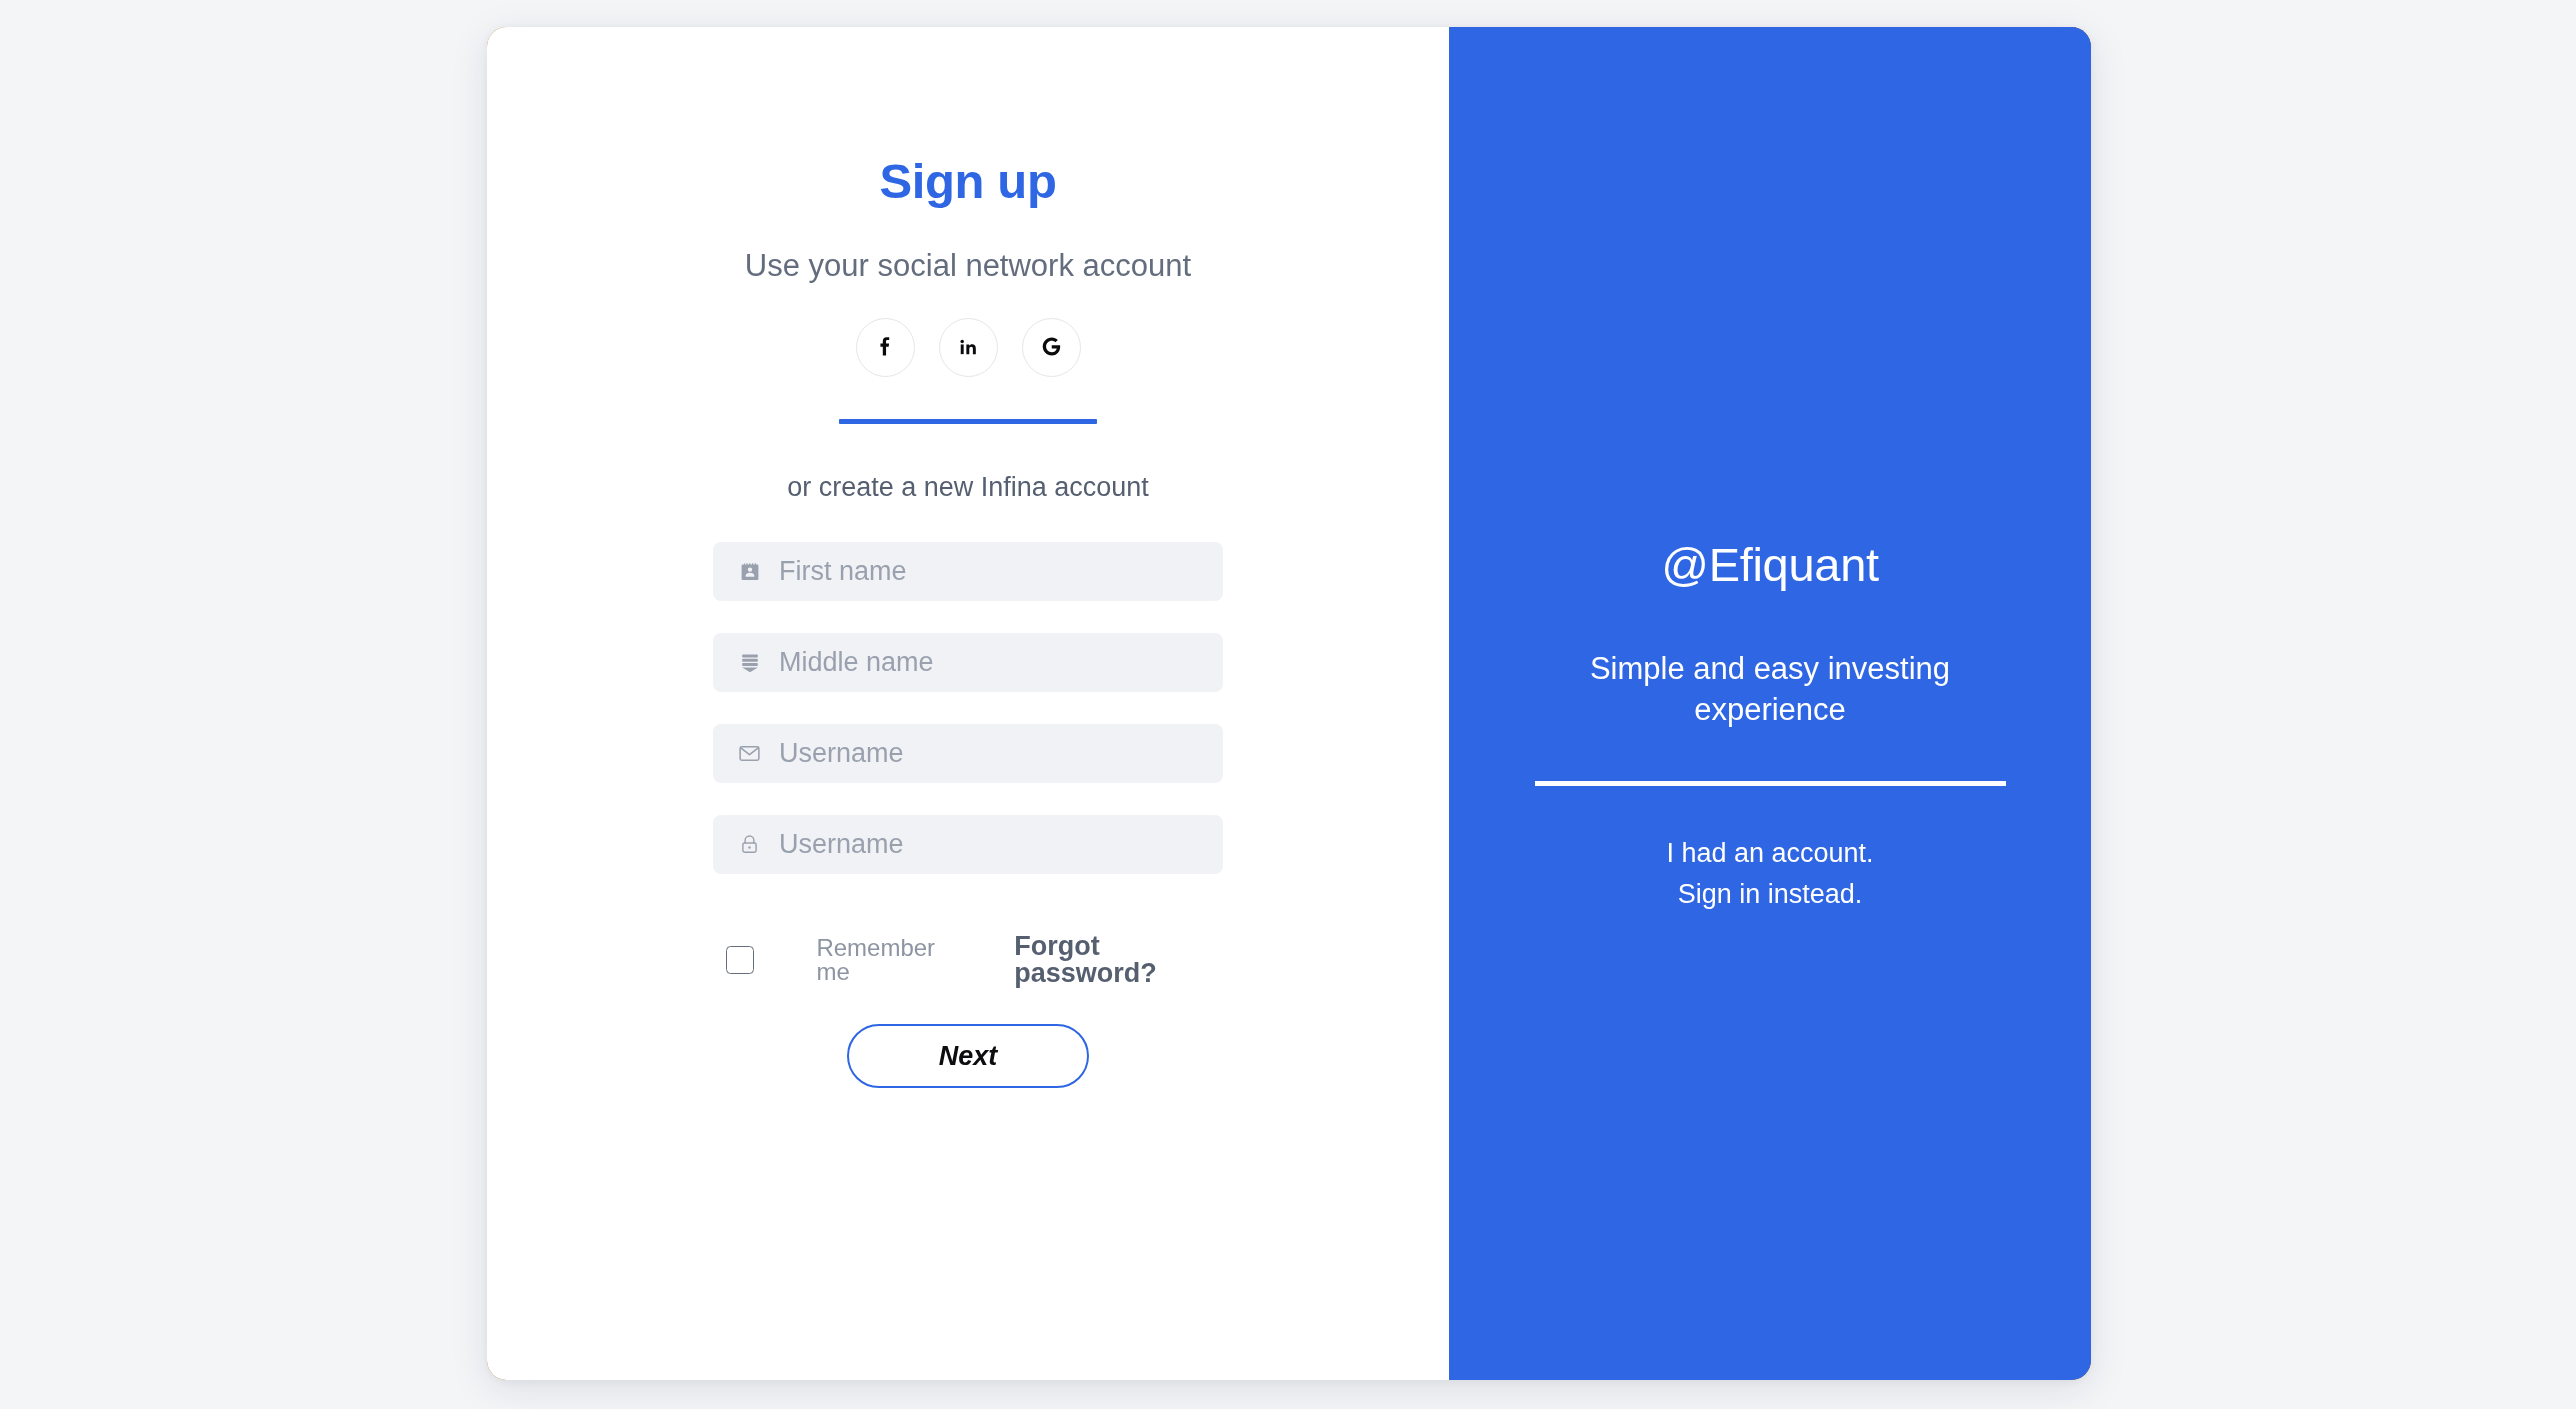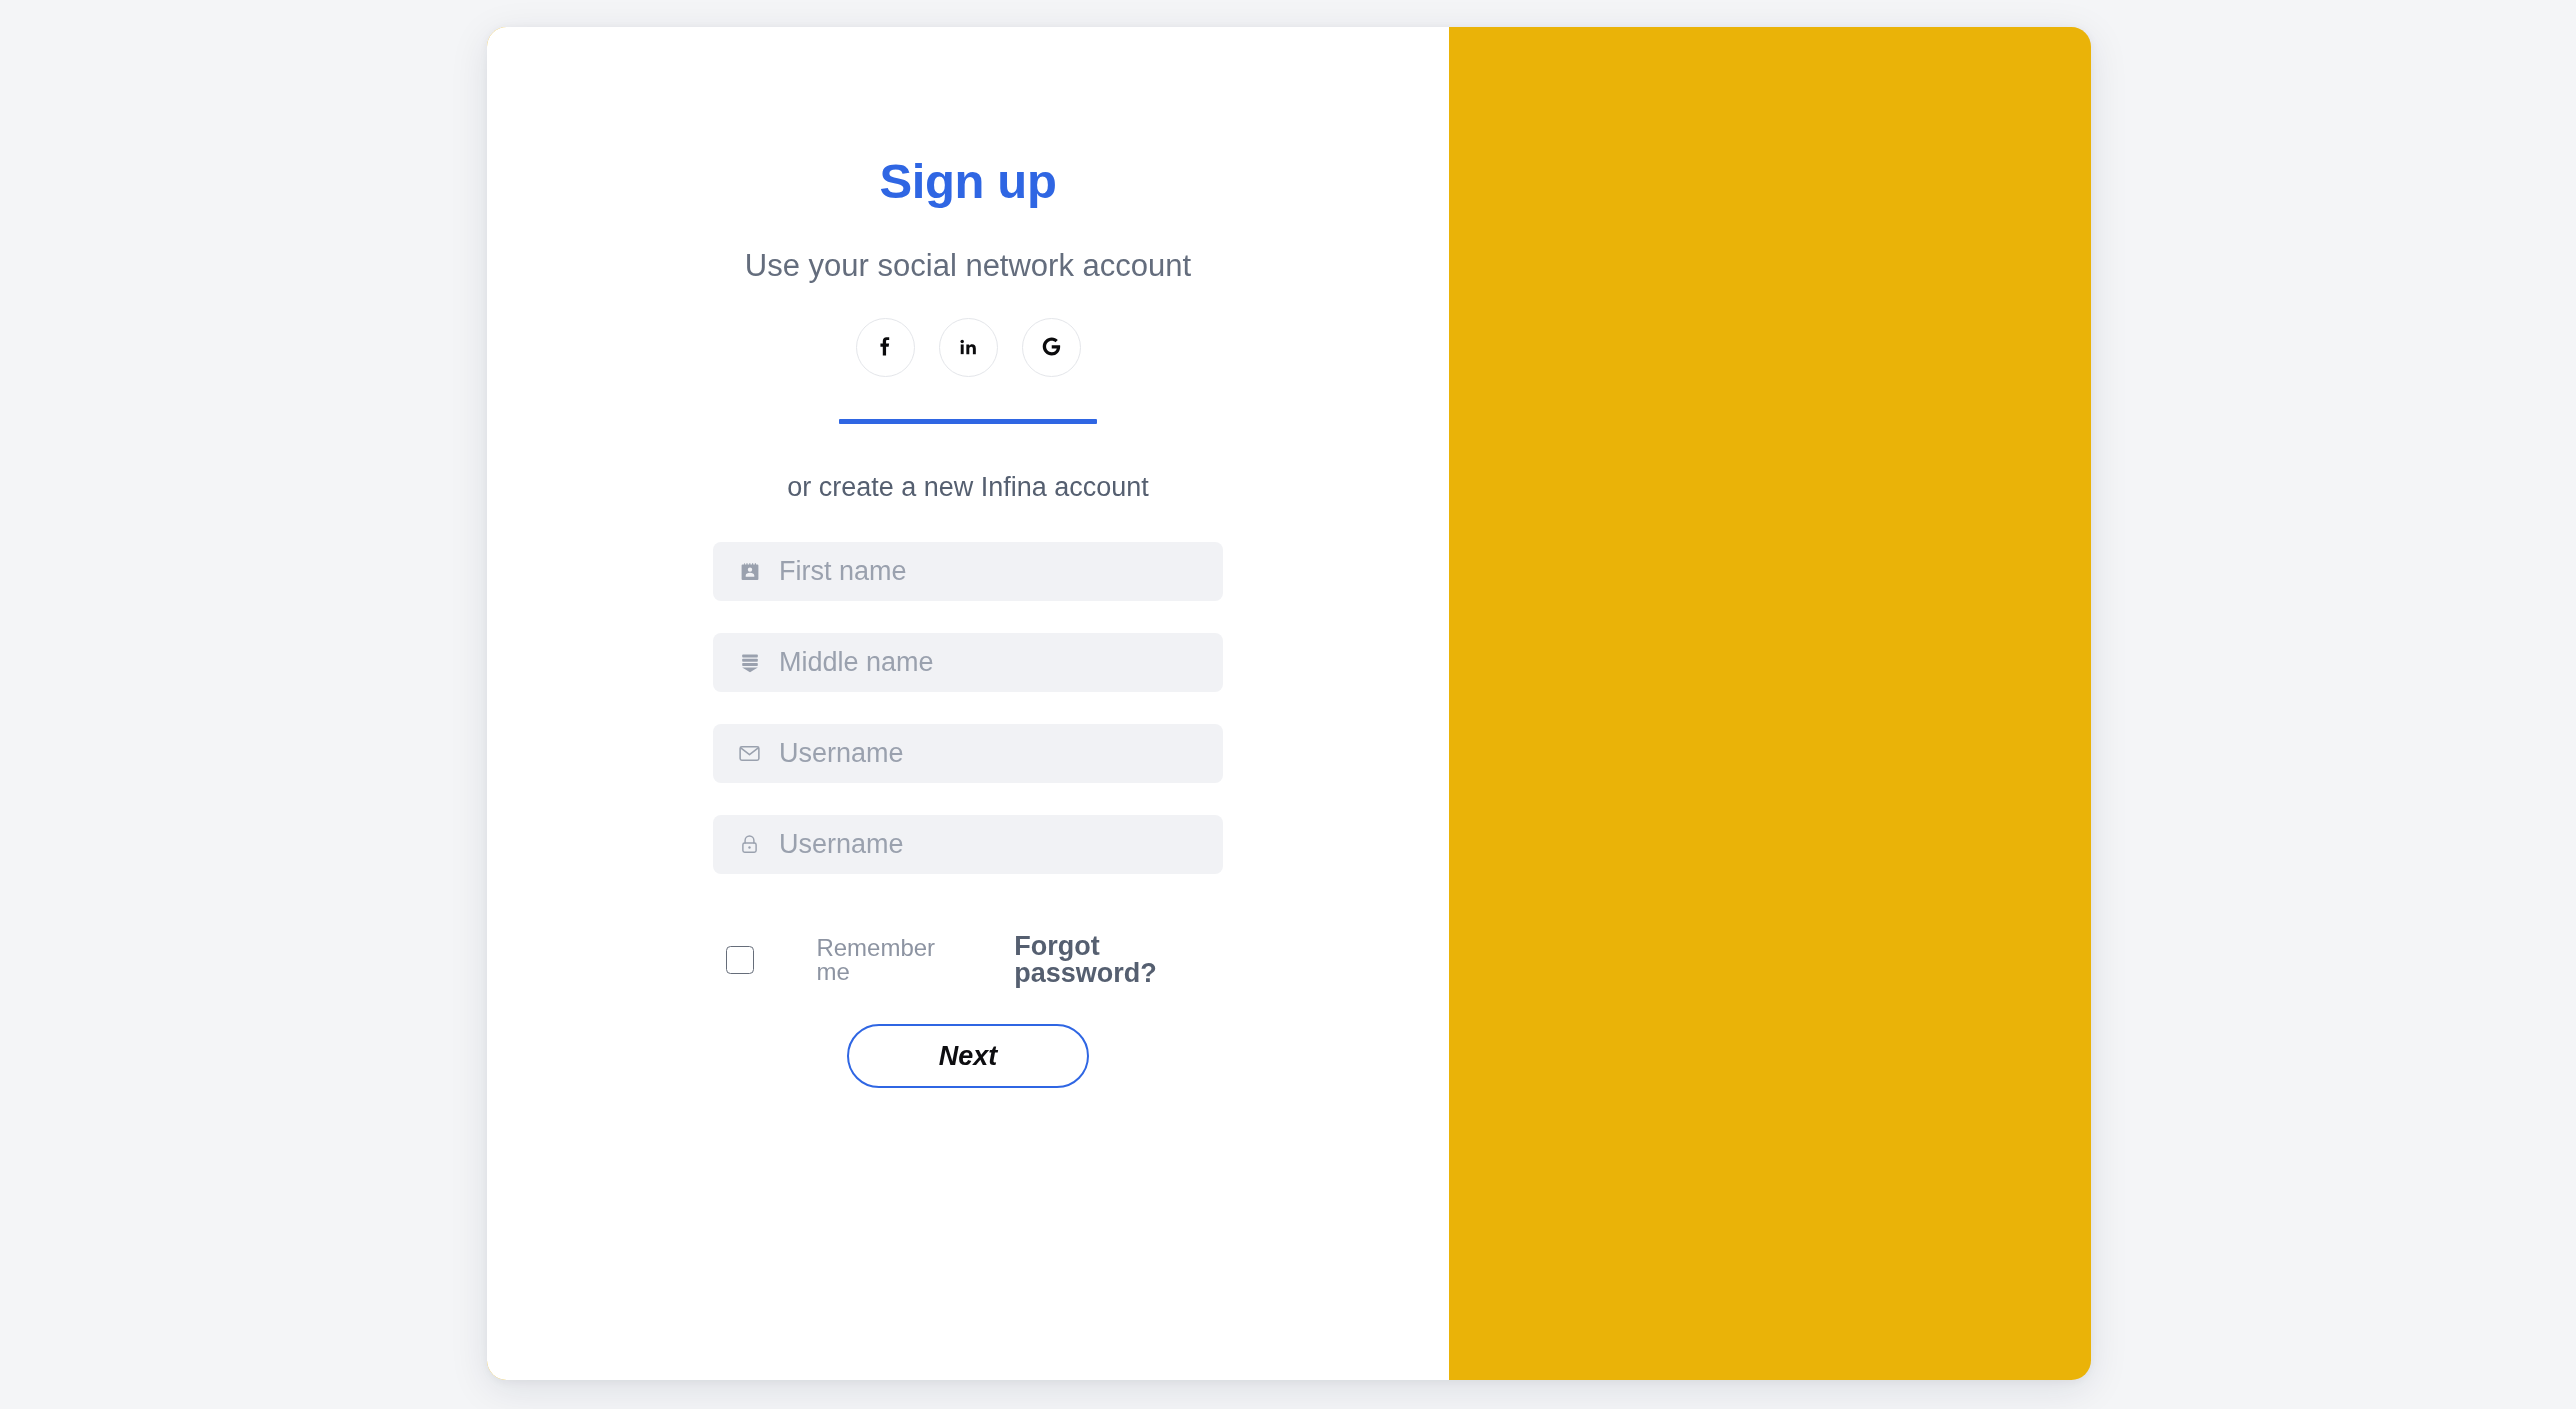--- a/index.html
+++ b/index.html
@@ -23,21 +23,21 @@
   
   .auth-card {
     position: absolute;
     left: 487px;
     top: 27px;
     width: 1604px;
     height: 1353px;
     display: flex;
     border-radius: 19.7px;
     overflow: hidden;
-    background: #eab308;
+    background: #a16207;
     box-shadow: 0 9px 39px rgba(24,32,54,0.10), 0 1.8px 9px rgba(24,32,54,0.05);
   }
 
   
   .form-pane {
     width: 962px;
     height: 100%;
     background: #ffffff;
     position: relative;
     display: flex;
@@ -332,17 +332,31 @@
       <div class="options-row">
         <span class="checkbox"></span>
         <span class="remember-label">Remember me</span>
         <span class="forgot-link">Forgot password?</span>
       </div>
 
       <button class="next-btn">Next</button>
 
     </div>
 
+    <div class="brand-pane">
+
+      <div class="brand-name">@Efiquant</div>
+
+      <div class="brand-tagline">Simple and easy investing experience</div>
+
+      <div class="brand-divider"></div>
+
+      <div class="brand-switch">
+        <span>I had an account.</span><br>
+        <span>Sign in instead.</span>
+      </div>
+
+    </div>
 
   </div>
 
 </div>
 
 
 </body></html>

